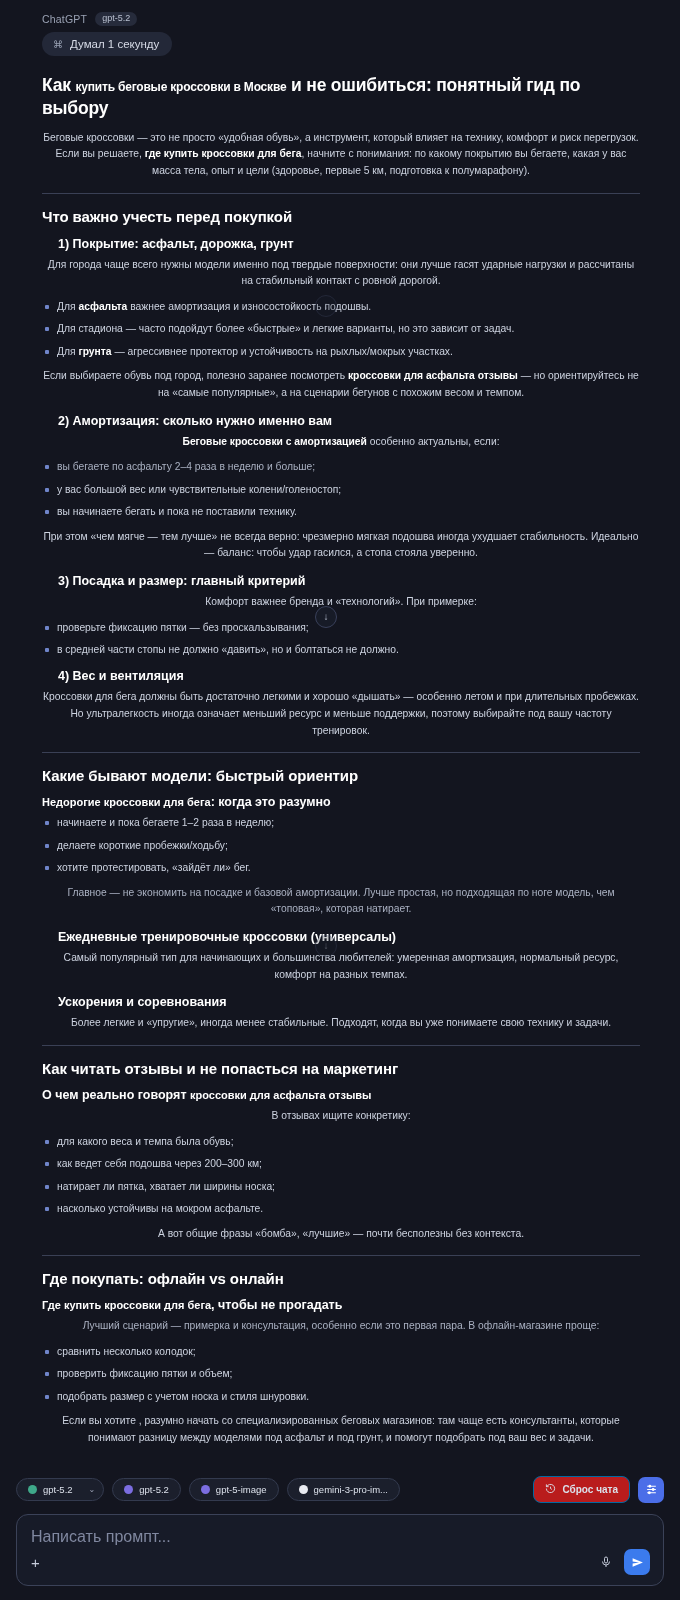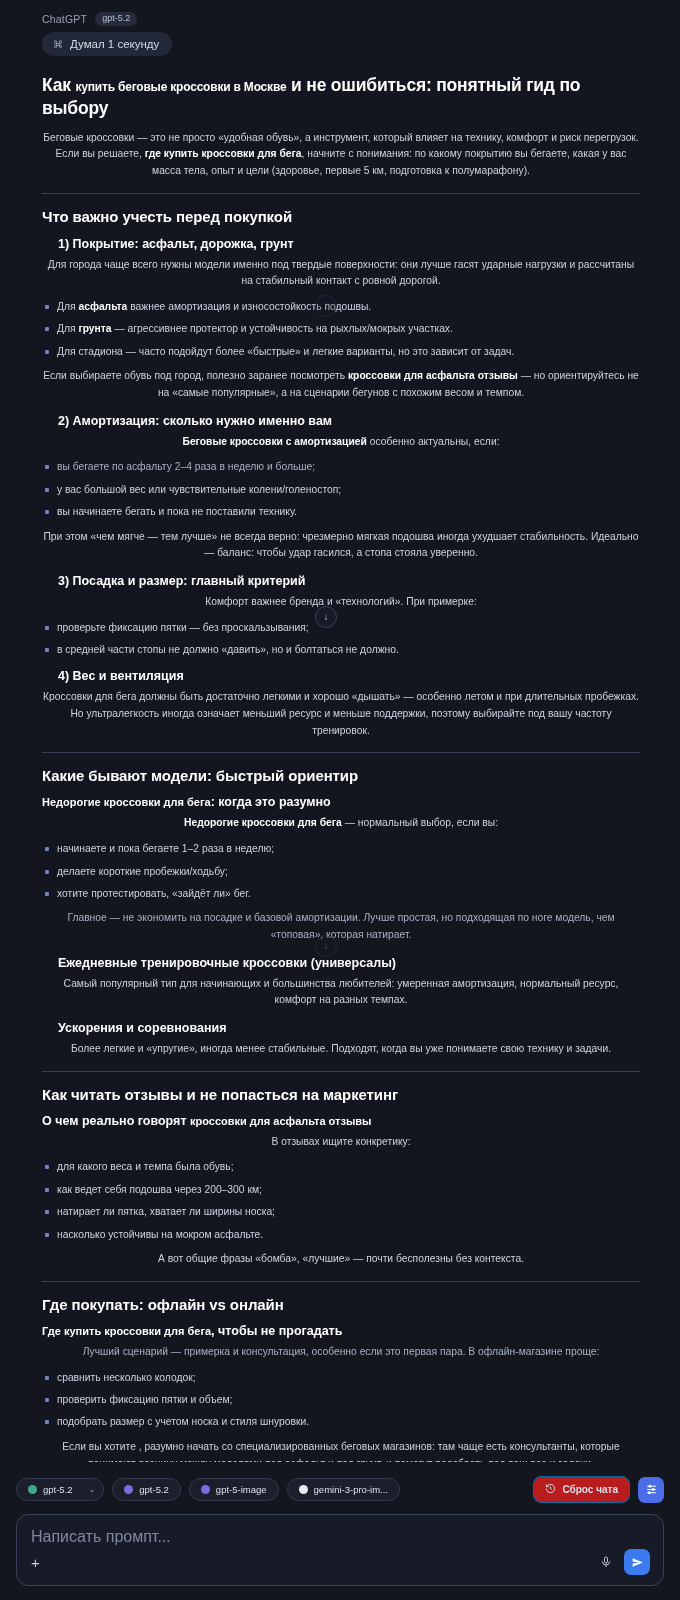--- a/index.html
+++ b/index.html
@@ -138,22 +138,22 @@
         Беговые кроссовки — это не просто «удобная обувь», а инструмент, который влияет на технику, комфорт и риск перегрузок. Если вы решаете, <b>где купить кроссовки для бега</b>, начните с понимания: по какому покрытию вы бегаете, какая у вас масса тела, опыт и цели (здоровье, первые 5 км, подготовка к полумарафону).
       </p>
 
       <div class="hr"></div>
       <h2>Что важно учесть перед покупкой</h2>
 
       <h3>1) Покрытие: асфальт, дорожка, грунт</h3>
       <p>Для города чаще всего нужны модели именно под твердые поверхности: они лучше гасят ударные нагрузки и рассчитаны на стабильный контакт с ровной дорогой.</p>
       <ul class="b">
         <li>Для <b>асфальта</b> важнее амортизация и износостойкость подошвы.</li>
+        <li>Для стадиона — часто подойдут более «быстрые» и легкие варианты, но это зависит от задач.</li>
         <li>Для <b>грунта</b> — агрессивнее протектор и устойчивость на рыхлых/мокрых участках.</li>
-        <li>Для стадиона — часто подойдут более «быстрые» и легкие варианты, но это зависит от задач.</li>
       </ul>
       <p>Если выбираете обувь под город, полезно заранее посмотреть <b>кроссовки для асфальта отзывы</b> — но ориентируйтесь не на «самые популярные», а на сценарии бегунов с похожим весом и темпом.</p>
 
       <h3>2) Амортизация: сколько нужно именно вам</h3>
       <p><b>Беговые кроссовки с амортизацией</b> особенно актуальны, если:</p>
       <ul class="b">
         <li class="dim">вы бегаете по асфальту 2–4 раза в неделю и больше;</li>
         <li>у вас большой вес или чувствительные колени/голеностоп;</li>
         <li>вы начинаете бегать и пока не поставили технику.</li>
       </ul>
@@ -168,21 +168,20 @@
 
       <h3>4) Вес и вентиляция</h3>
       <p>Кроссовки для бега должны быть достаточно легкими и хорошо «дышать» — особенно летом и при длительных пробежках. Но ультралегкость иногда означает меньший ресурс и меньше поддержки, поэтому выбирайте под вашу частоту тренировок.</p>
 
       <div class="hr"></div>
       <h2>Какие бывают модели: быстрый ориентир</h2>
 
       <h4>
         <span>Недорогие кроссовки для бега</span><span class="big">: когда это разумно</span>
       </h4>
-      <p><b>Недорогие кроссовки для бега</b> — нормальный выбор, если вы:</p>
       <ul class="b">
         <li>начинаете и пока бегаете 1–2 раза в неделю;</li>
         <li>делаете короткие пробежки/ходьбу;</li>
         <li>хотите протестировать, «зайдёт ли» бег.</li>
       </ul>
       <p class="dim">Главное — не экономить на посадке и базовой амортизации. Лучше простая, но подходящая по ноге модель, чем «топовая», которая натирает.</p>
 
       <h3>Ежедневные тренировочные кроссовки (универсалы)</h3>
       <p>Самый популярный тип для начинающих и большинства любителей: умеренная амортизация, нормальный ресурс, комфорт на разных темпах.</p>
 

